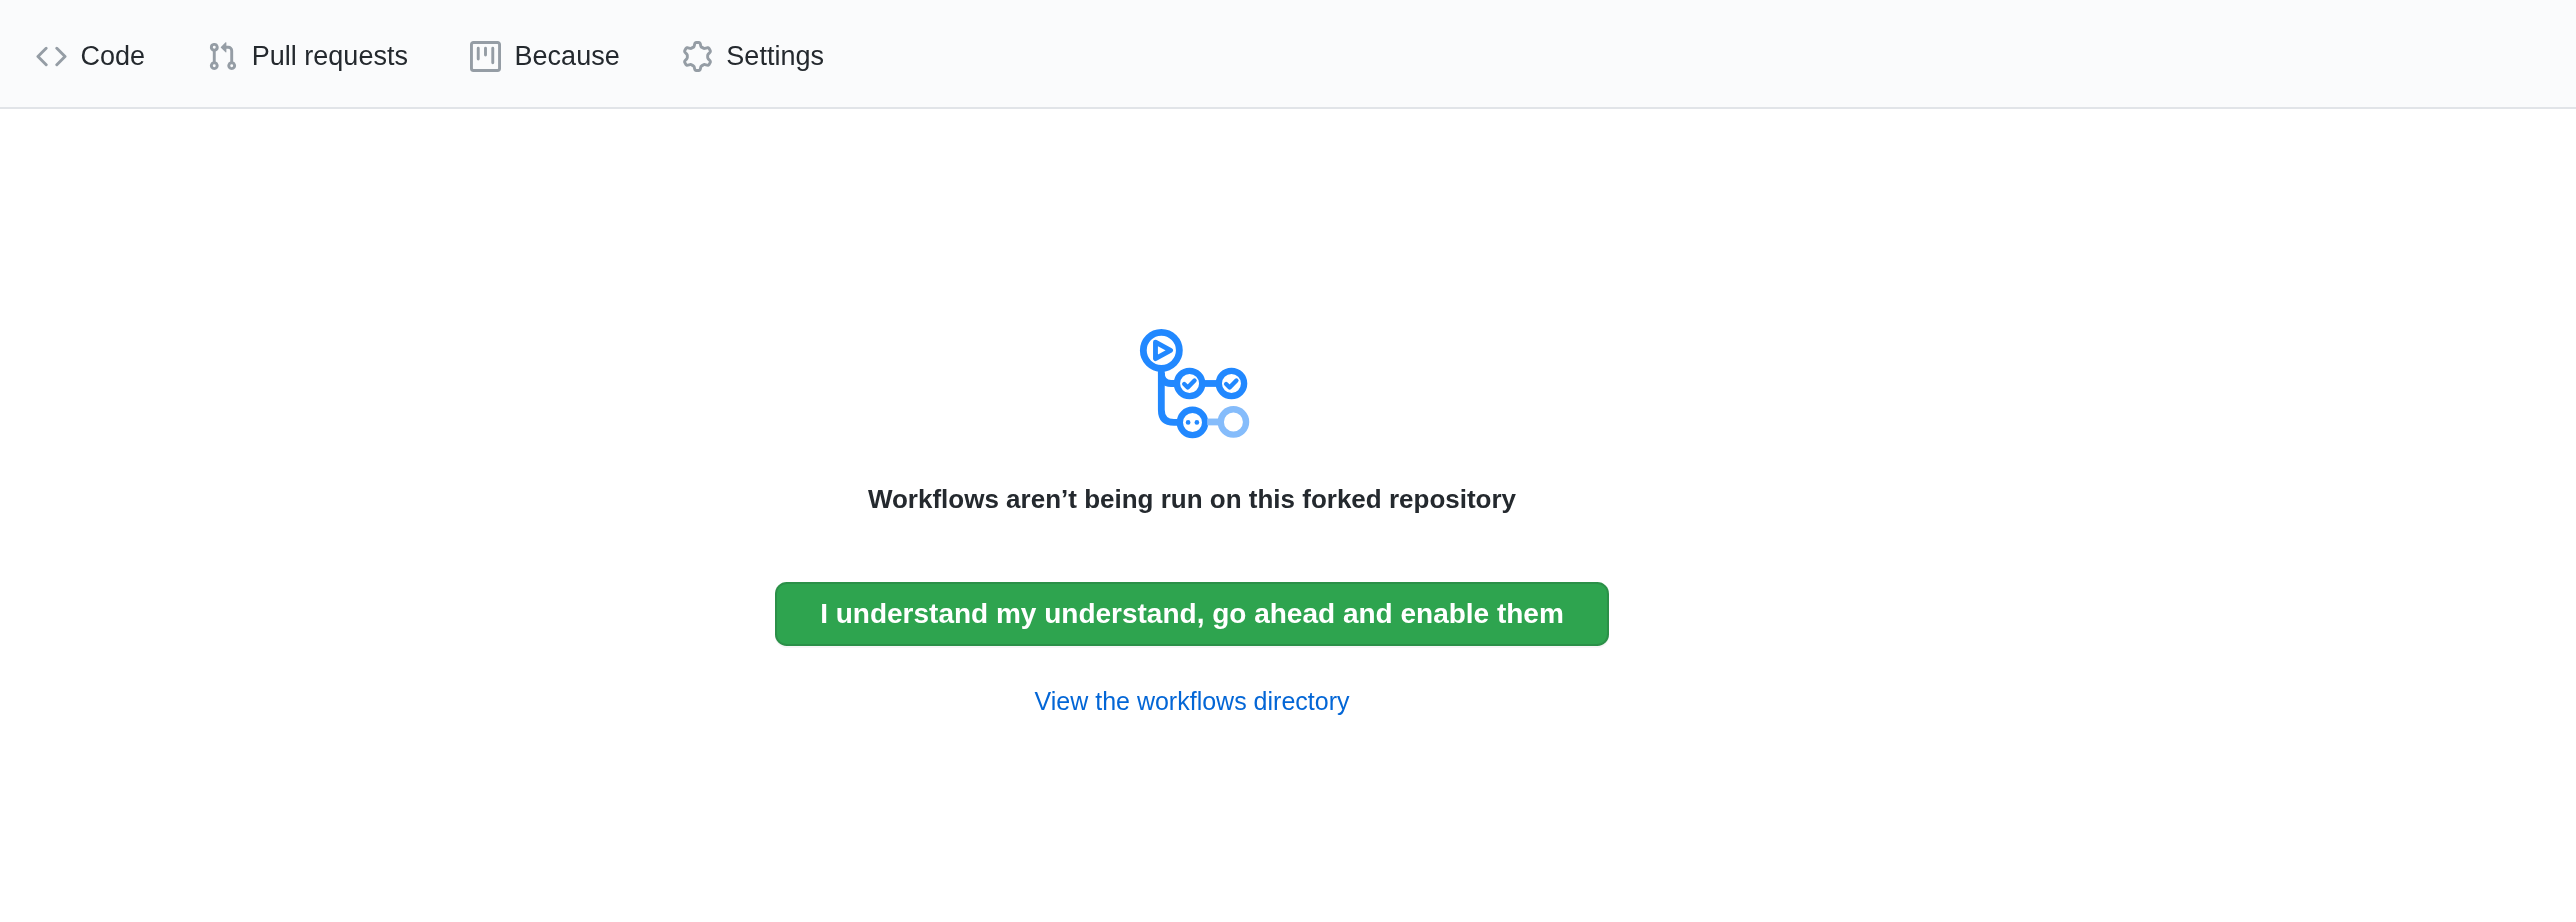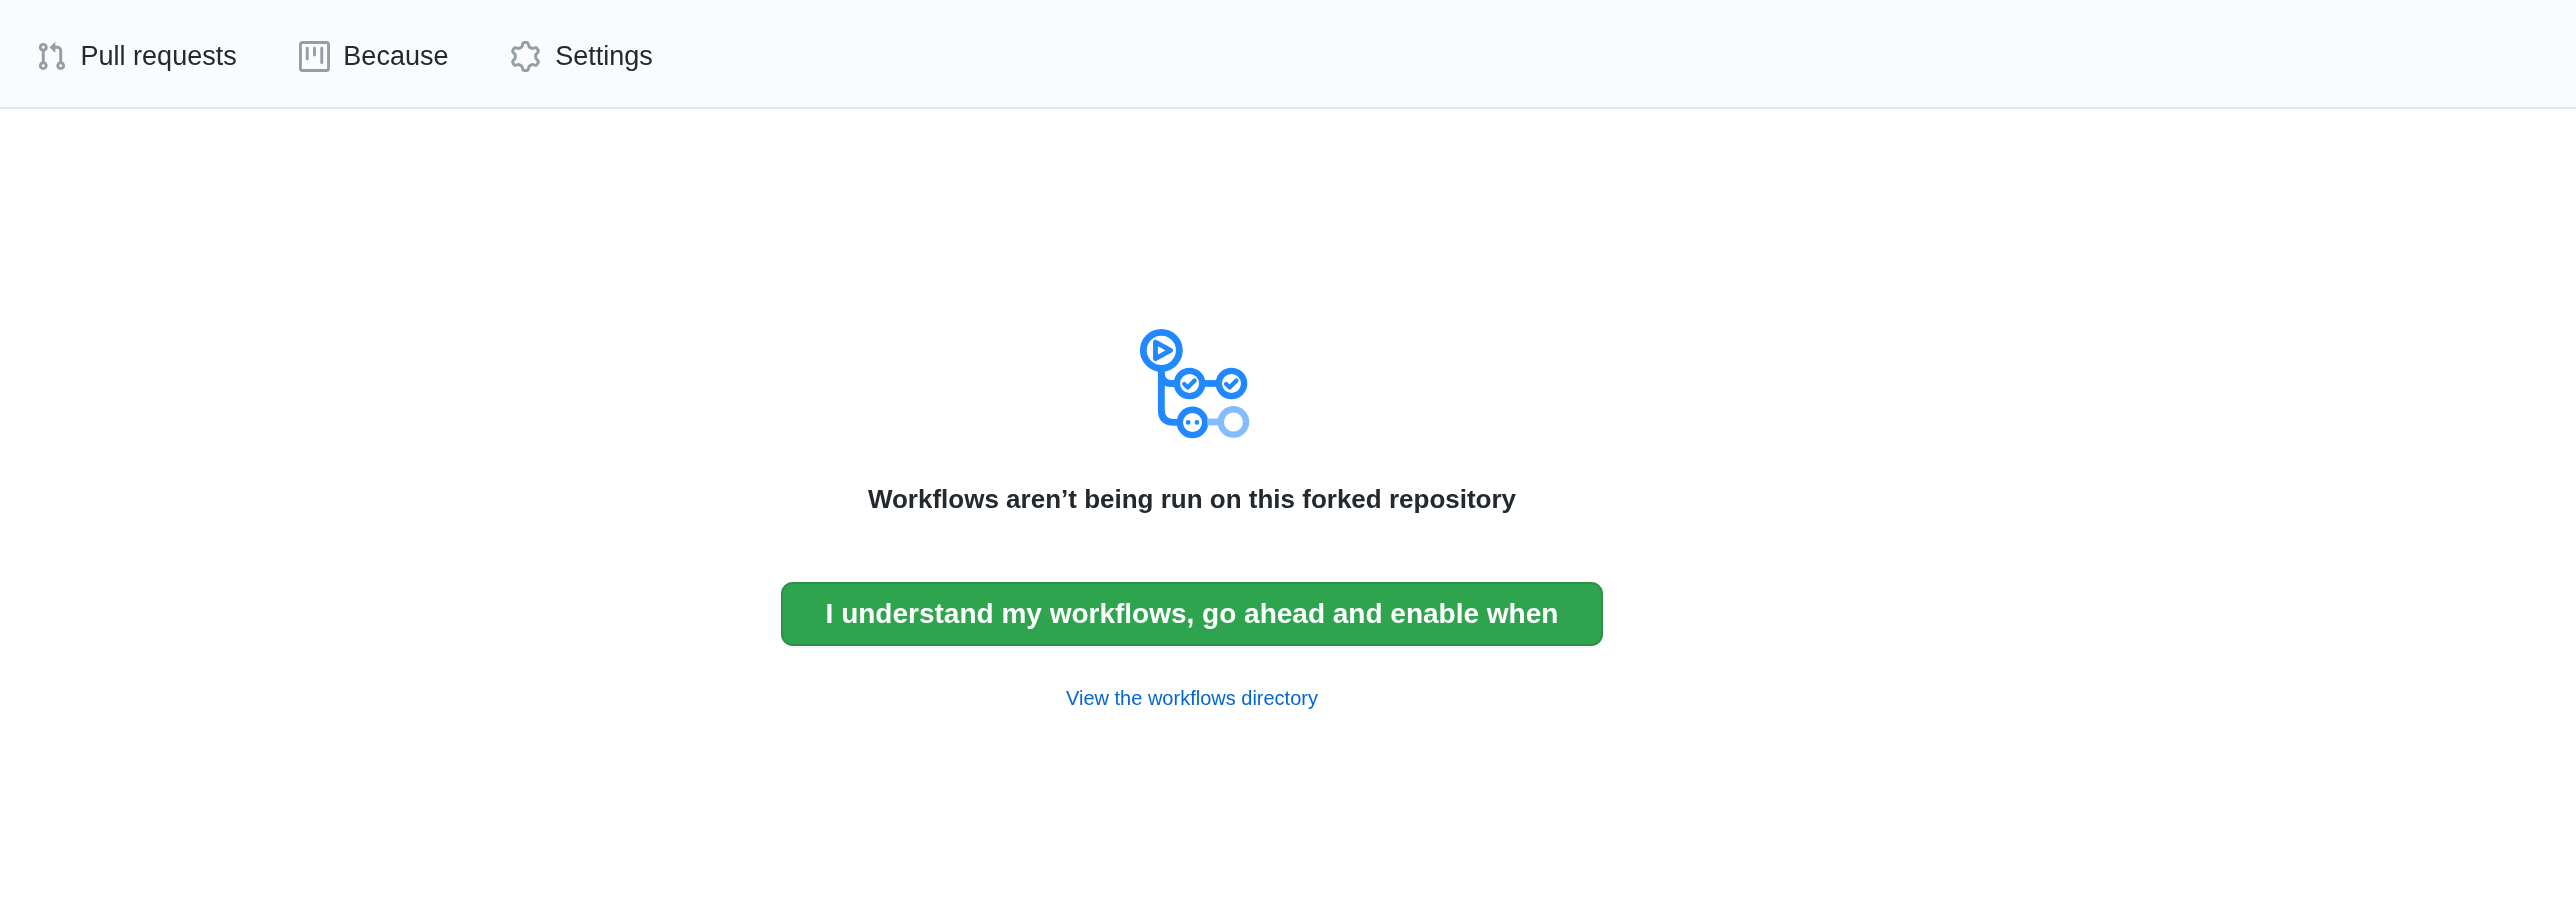--- a/index.html
+++ b/index.html
@@ -101,33 +101,41 @@
     font-weight:700;
     color:var(--button-text,#ffffff);
     background:var(--button-background,#2ea44f);
     border:2px solid rgba(27,31,35,0.15);
     border-radius:11.7px;
     cursor:pointer;
     box-shadow:0 2px 0 rgba(27,31,35,0.04);
   }
   .wf-link-row{margin-top:41px;}
   .wf-link{
-    font-size:20px;
+    font-size:25px;
     color:var(--link-text,#0366d6);
     text-decoration:none;
     cursor:pointer;
   }
 </style>
 </head>
 <body>
 
 <div class="screen">
 
   <nav class="repo-nav">
 
+    <a class="tab">
+      <span class="tab-icon">
+        <svg width="31" height="31" viewBox="0 0 16 16" fill="currentColor">
+            <path d="M4.72 3.22a.75.75 0 0 1 1.06 1.06L2.06 8l3.72 3.72a.75.75 0 1 1-1.06 1.06L.47 8.53a.75.75 0 0 1 0-1.06l4.25-4.25Zm6.56 0a.75.75 0 1 0-1.06 1.06L13.94 8l-3.72 3.72a.75.75 0 1 0 1.06 1.06l4.25-4.25a.75.75 0 0 0 0-1.06l-4.25-4.25Z"></path>
+          </svg>
+      </span>
+      <span>Code</span>
+    </a>
 
     <a class="tab">
       <span class="tab-icon">
         <svg width="31" height="31" viewBox="0 0 16 16" fill="currentColor">
             <path d="M1.5 3.25a2.25 2.25 0 1 1 3 2.122v5.256a2.251 2.251 0 1 1-1.5 0V5.372A2.25 2.25 0 0 1 1.5 3.25Zm5.677-.177L9.573.677A.25.25 0 0 1 10 .854V2.5h1A2.5 2.5 0 0 1 13.5 5v5.628a2.251 2.251 0 1 1-1.5 0V5a1 1 0 0 0-1-1h-1v1.646a.25.25 0 0 1-.427.177L7.177 3.427a.25.25 0 0 1 0-.354ZM3.75 2.5a.75.75 0 1 0 0 1.5.75.75 0 0 0 0-1.5Zm0 9.5a.75.75 0 1 0 0 1.5.75.75 0 0 0 0-1.5Zm8.25.75a.75.75 0 1 0 1.5 0 .75.75 0 0 0-1.5 0Z"></path>
           </svg>
       </span>
       <span>Pull requests</span>
     </a>
 
@@ -173,21 +181,21 @@
       </g>
       <g stroke="var(--illustration-blue-light,#85bcfb)" fill="none">
         <path d="M75 98.5 L89 98.5" stroke-width="7"></path>
         <circle cx="102" cy="98.5" r="13" stroke-width="6.5"></circle>
       </g>
     </svg>
 
     <h2 class="empty-title">Workflows aren’t being run on this forked repository</h2>
 
 
-    <button class="enable-btn">I understand my workflows, go ahead and enable when</button>
+    <button class="enable-btn">I understand my understand, go ahead and enable them</button>
 
     <div class="wf-link-row">
       <a class="wf-link">View the workflows directory</a>
     </div>
 
   </main>
 
 </div>
 
 

